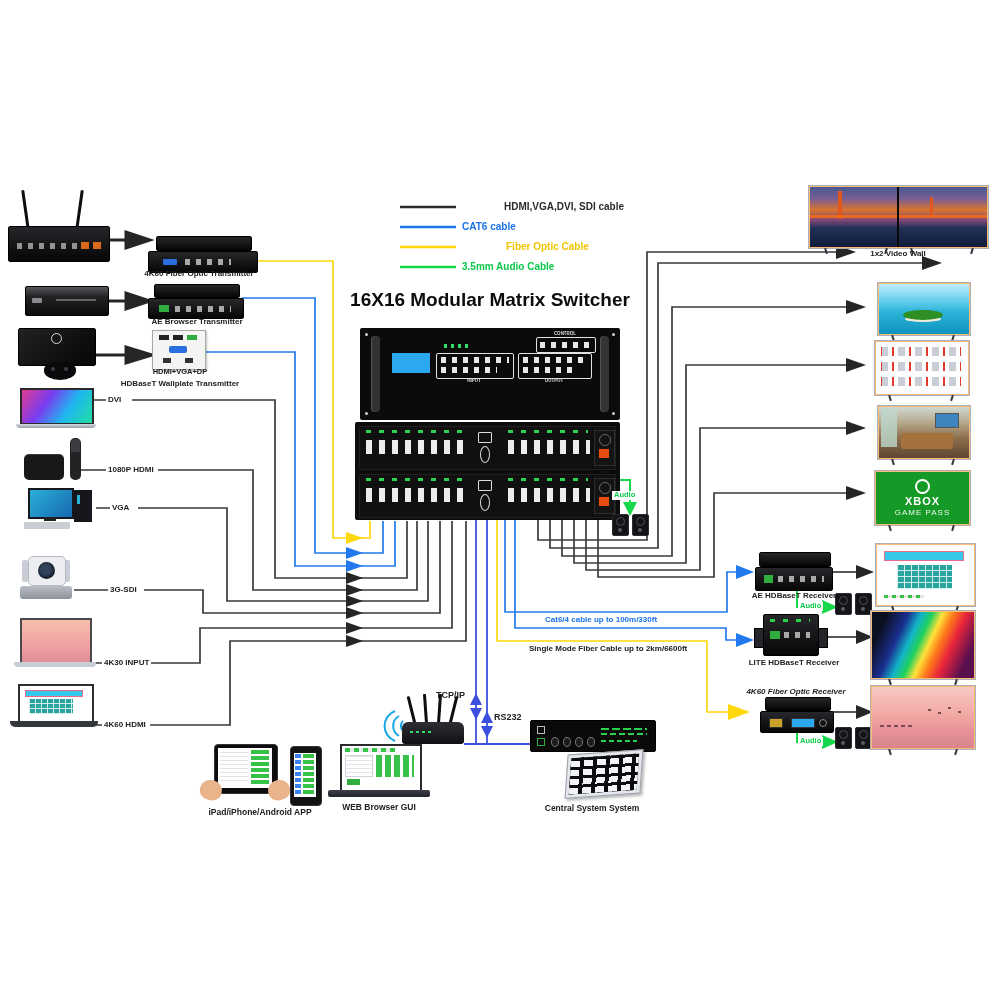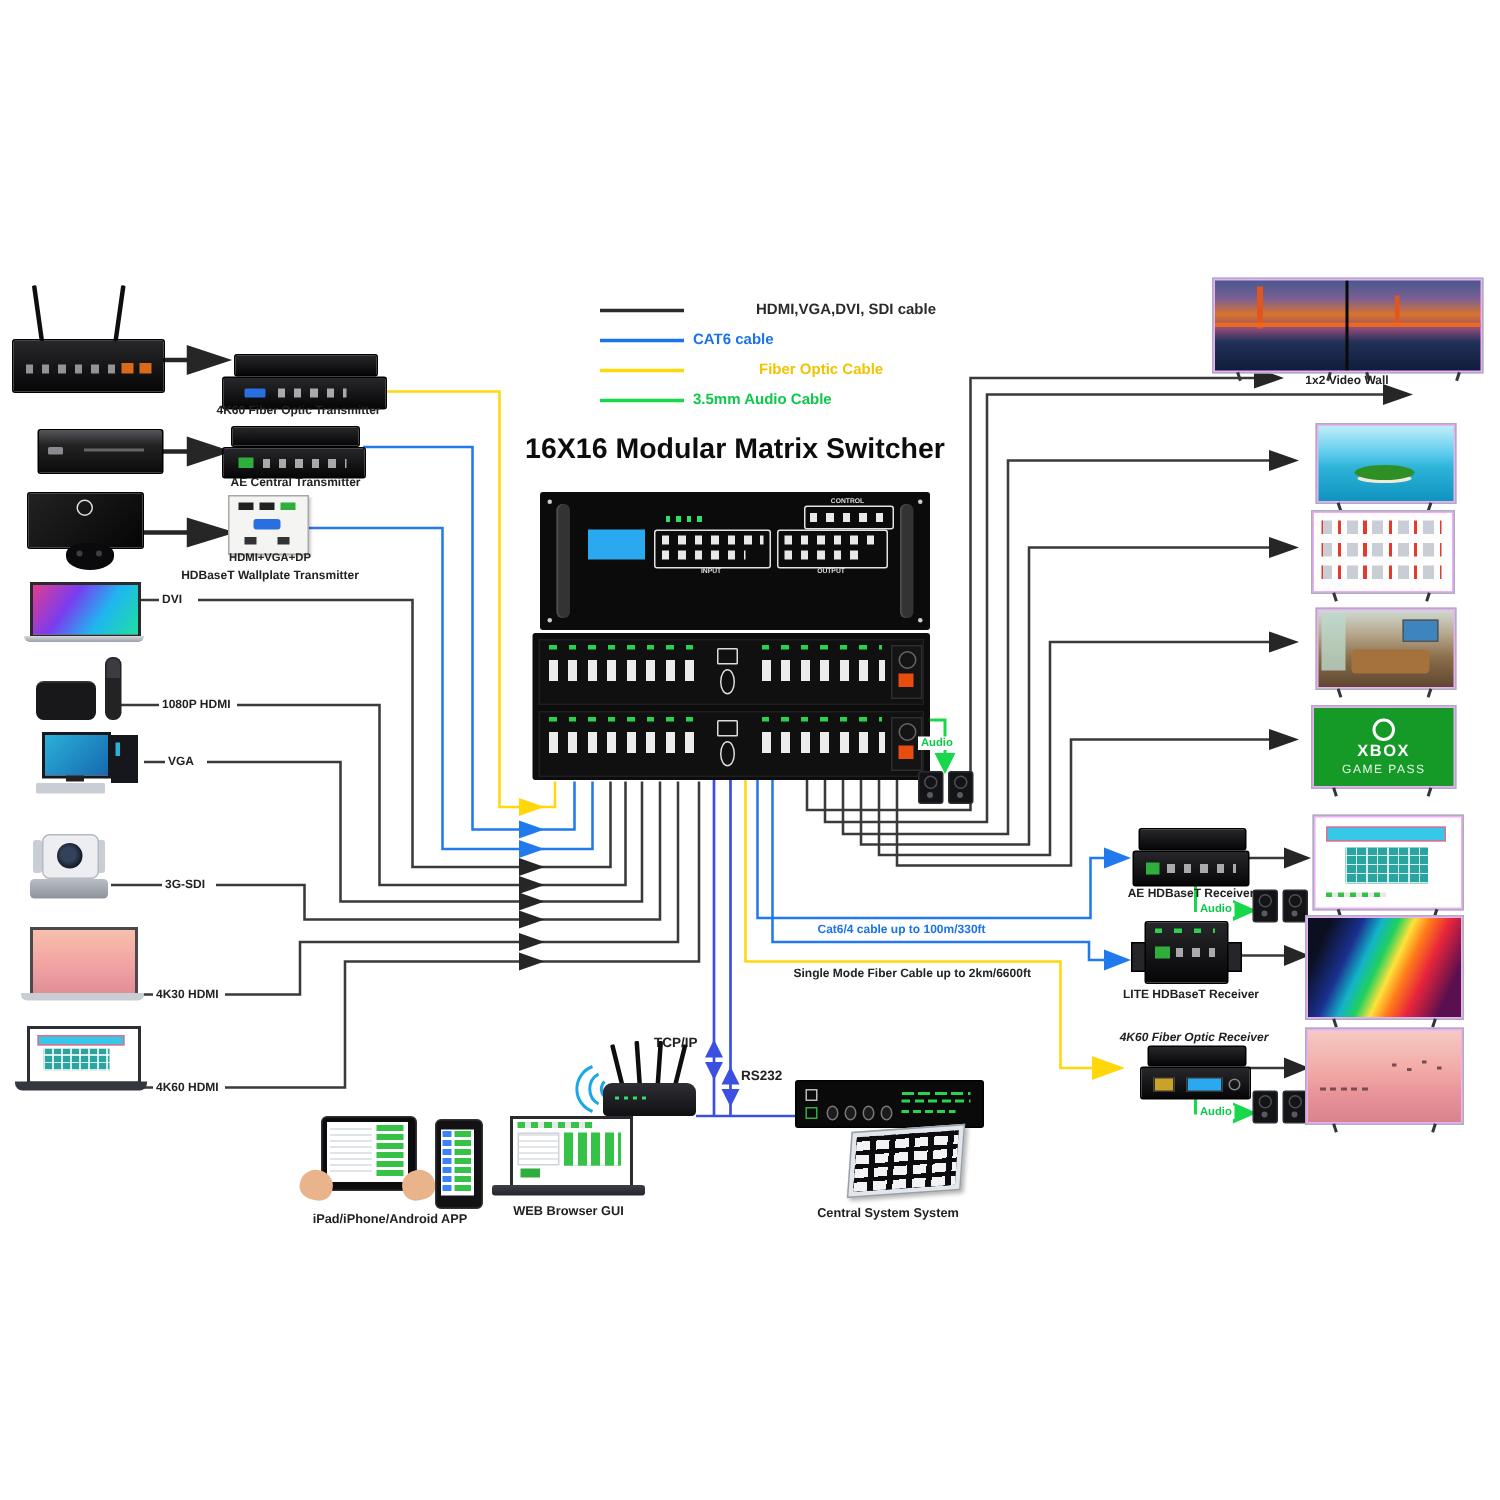--- a/index.html
+++ b/index.html
@@ -14,21 +14,21 @@
   .grn{color:#0cc94a;}
   .lg-lbl{font:700 10px "Liberation Sans",sans-serif;position:absolute;white-space:nowrap;}
   .title{position:absolute;left:340px;top:289px;width:300px;text-align:center;
          font:700 19px "Liberation Sans",sans-serif;color:#0d0d0d;}
   
   .bx{position:absolute;background:linear-gradient(180deg,#27272b,#060607);
       border:1px solid #000;border-radius:2px;}
   .ports{position:absolute;height:8px;background:repeating-linear-gradient(90deg,#e8e8e8 0 5px,transparent 5px 11px);}
   .gstrip{position:absolute;height:3px;background:repeating-linear-gradient(90deg,#2bd24e 0 5px,transparent 5px 13px);}
   
-  .tv{position:absolute;background:#f0abfc;border:1px solid #aab0b8;padding:1px;text-align:right;}
+  .tv{position:absolute;background:#fdba74;border:1px solid #aab0b8;padding:1px;text-align:right;}
   .scr{position:absolute;left:1px;top:1px;right:1px;bottom:1px;overflow:hidden;}
   .ft{position:absolute;width:2px;height:6px;background:#33363b;top:100%;}
   
   .spk{position:absolute;display:flex;gap:3px;}
   .sp{width:15px;height:20px;background:#141417;border:1px solid #2a2d33;border-radius:2px;position:relative;}
   .sp::before{content:"";position:absolute;left:3px;top:2px;width:7px;height:7px;border:1.5px solid #4a4f58;border-radius:50%;}
   .sp::after{content:"";position:absolute;left:5px;bottom:3px;width:4px;height:4px;background:#555a63;border-radius:50%;}
   .ant{position:absolute;width:3px;background:#0e0e10;border-radius:1px;}
   .hand{position:absolute;width:22px;height:20px;background:#e9b48c;border-radius:50% 50% 42% 42%;}
   .mic{font:700 4.5px "Liberation Sans",sans-serif;color:#ddd;position:absolute;text-align:center;}
@@ -227,38 +227,38 @@
   </div>
   <div class="lbl" style="left:134px;top:269px;width:130px;">4K60 Fiber Optic Transmitter</div>
 
   <div class="abs" style="left:148px;top:284px;width:96px;height:34px;">
     <div class="bx" style="left:6px;top:0;width:84px;height:12px;"></div>
     <div class="bx" style="left:0;top:14px;width:94px;height:19px;">
       <div class="abs" style="left:10px;top:6px;width:10px;height:7px;background:#2fae3e;"></div>
       <div class="ports" style="left:26px;top:7px;width:56px;height:6px;opacity:.7;"></div>
     </div>
   </div>
-  <div class="lbl" style="left:142px;top:317px;width:110px;">AE Central Transmitter</div>
+  <div class="lbl" style="left:142px;top:317px;width:110px;">AE Browser Transmitter</div>
 
   <div class="abs" style="left:152px;top:330px;width:52px;height:38px;background:#f4f4f2;border:1px solid #a8a8a8;box-shadow:1px 1px 2px rgba(0,0,0,.25);">
     <div class="abs" style="left:6px;top:4px;width:10px;height:5px;background:#222;"></div>
     <div class="abs" style="left:20px;top:4px;width:10px;height:5px;background:#222;"></div>
     <div class="abs" style="left:34px;top:4px;width:10px;height:5px;background:#2fae3e;"></div>
     <div class="abs" style="left:16px;top:15px;width:18px;height:7px;background:#2a6fe0;border-radius:2px;"></div>
     <div class="abs" style="left:10px;top:27px;width:8px;height:5px;background:#333;"></div>
     <div class="abs" style="left:32px;top:27px;width:8px;height:5px;background:#333;"></div>
   </div>
   <div class="lbl" style="left:140px;top:368px;width:80px;font-size:7.5px;">HDMI+VGA+DP</div>
   <div class="lbl" style="left:118px;top:379px;width:124px;">HDBaseT Wallplate Transmitter</div>
 
   <div class="lbl onln" style="left:106px;top:395px;">DVI</div>
   <div class="lbl onln" style="left:106px;top:465px;">1080P HDMI</div>
   <div class="lbl onln" style="left:110px;top:503px;">VGA</div>
   <div class="lbl onln" style="left:108px;top:585px;">3G-SDI</div>
-  <div class="lbl onln" style="left:102px;top:658px;">4K30 HDMI</div>
+  <div class="lbl onln" style="left:102px;top:658px;">4K30 INPUT</div>
   <div class="lbl onln" style="left:102px;top:720px;">4K60 HDMI</div>
 
   <div class="abs" style="left:360px;top:328px;width:260px;height:92px;background:#0b0b0b;border-radius:2px;">
     <div class="abs" style="left:5px;top:5px;width:3px;height:3px;background:#cfcfcf;border-radius:50%;"></div>
     <div class="abs" style="right:5px;top:5px;width:3px;height:3px;background:#cfcfcf;border-radius:50%;"></div>
     <div class="abs" style="left:5px;bottom:5px;width:3px;height:3px;background:#cfcfcf;border-radius:50%;"></div>
     <div class="abs" style="right:5px;bottom:5px;width:3px;height:3px;background:#cfcfcf;border-radius:50%;"></div>
     <div class="abs" style="left:11px;top:8px;width:9px;height:76px;background:#333;border-radius:4px;box-shadow:inset 1px 0 1px #555;"></div>
     <div class="abs" style="right:11px;top:8px;width:9px;height:76px;background:#333;border-radius:4px;box-shadow:inset 1px 0 1px #555;"></div>
     <div class="abs" style="left:32px;top:25px;width:38px;height:20px;background:#2aa9f0;"></div>

